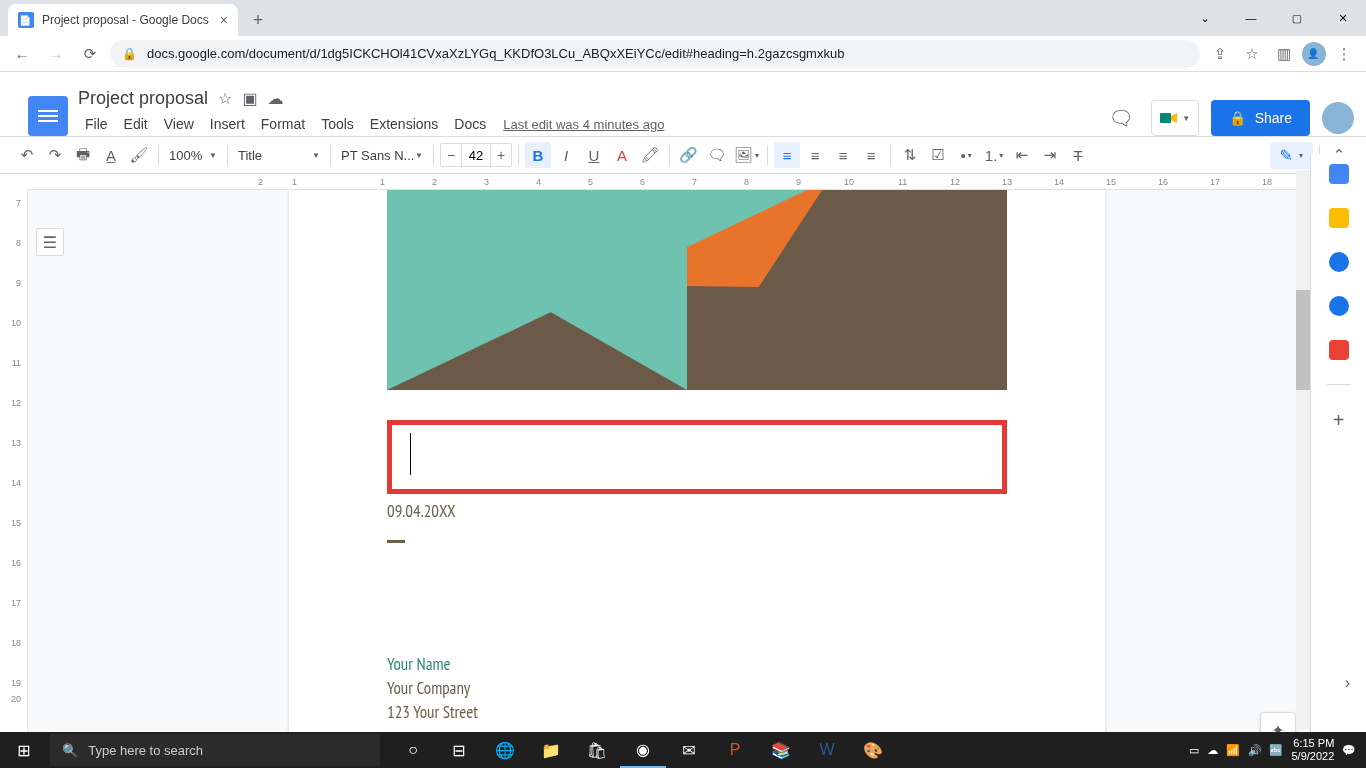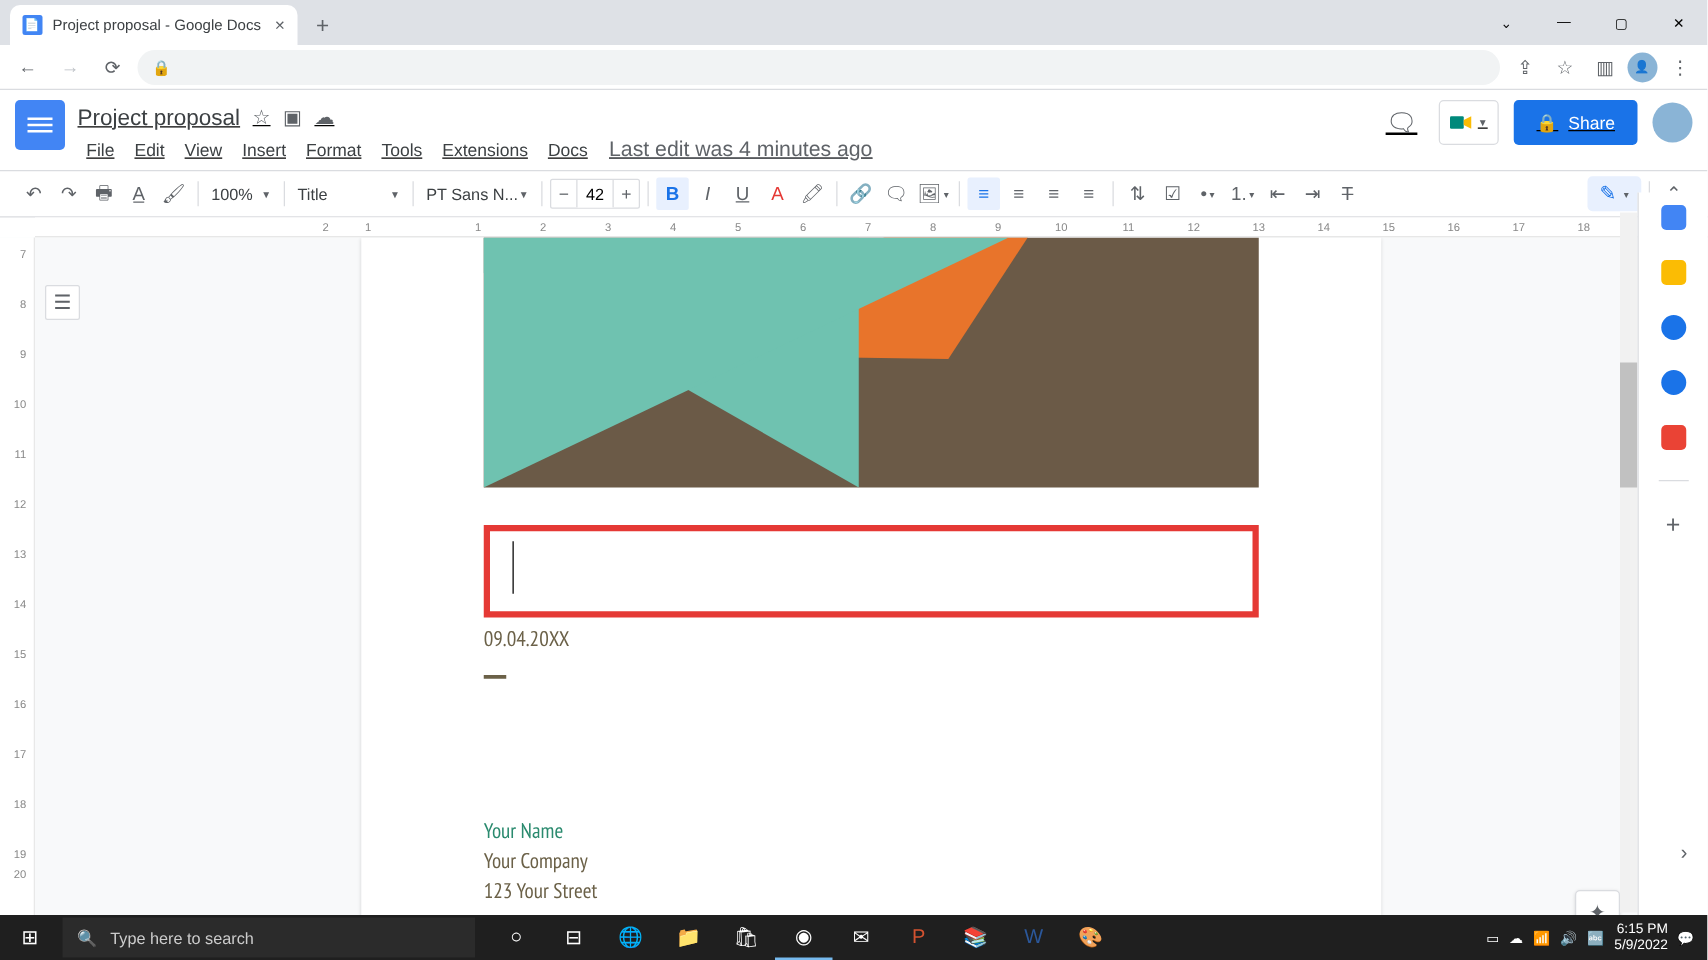--- a/index.html
+++ b/index.html
@@ -17,30 +17,30 @@
 .addr-bar { height: 36px; background: #fff; border-bottom: 1px solid #dadce0; display: flex; align-items: center; padding: 0 8px; gap: 6px; }
 .nav-btn { width: 28px; height: 28px; display: flex; align-items: center; justify-content: center; color: #5f6368; border-radius: 50%; font-size: 15px; }
 .nav-btn.disabled { color: #bdc1c6; }
 .url-field { flex: 1; height: 28px; background: #f1f3f4; border-radius: 14px; display: flex; align-items: center; padding: 0 12px; font-size: 13px; color: #202124; gap: 10px; }
 .lock { color: #5f6368; font-size: 12px; }
 .addr-right { display: flex; gap: 4px; align-items: center; }
 .addr-icon { width: 28px; height: 28px; display: flex; align-items: center; justify-content: center; color: #5f6368; font-size: 15px; }
 .avatar-small { width: 24px; height: 24px; border-radius: 50%; background: #8ab4d6; display: flex; align-items: center; justify-content: center; font-size: 10px; }
 
 
-.docs-header { height: 64px; display: flex; align-items: flex-start; padding: 8px 12px 0 12px; gap: 10px; text-decoration: underline; }
+.docs-header { height: 64px; display: flex; align-items: flex-end; padding: 8px 12px 0 28px; gap: 10px; }
 .docs-logo { width: 40px; height: 40px; background: #4285f4; border-radius: 4px; display: flex; align-items: center; justify-content: center; position: relative; }
 .docs-logo::before { content: ''; width: 20px; height: 2px; background: #fff; position: absolute; top: 14px; box-shadow: 0 5px 0 #fff, 0 10px 0 #fff; }
 .docs-title-area { flex: 1; }
 .docs-title-row { display: flex; align-items: center; gap: 10px; height: 28px; }
 .docs-title { font-size: 18px; color: #3c4043; }
 .title-icon { color: #5f6368; font-size: 16px; }
 .docs-menu-row { display: flex; gap: 2px; font-size: 14px; color: #3c4043; height: 24px; align-items: center; }
 .menu-item { padding: 2px 7px; cursor: pointer; }
-.last-edit { color: #5f6368; text-decoration: underline; margin-left: 8px; font-size: 17px; }
+.last-edit { color: #5f6368; text-decoration: underline; margin-left: 8px; font-size: 13px; }
 .header-right { display: flex; align-items: center; gap: 12px; }
 .comment-btn { width: 36px; height: 36px; display: flex; align-items: center; justify-content: center; color: #5f6368; border: 1px solid transparent; border-radius: 4px; font-size: 20px; }
 .meet-btn { width: 48px; height: 36px; border: 1px solid #dadce0; border-radius: 4px; display: flex; align-items: center; justify-content: center; gap: 2px; }
 .share-btn { background: #1a73e8; color: #fff; height: 36px; padding: 0 18px; border-radius: 4px; display: flex; align-items: center; gap: 8px; font-size: 14px; font-weight: 500; }
 .user-avatar { width: 32px; height: 32px; border-radius: 50%; background: #8ab4d6; }
 
 
 .toolbar { height: 38px; border-top: 1px solid #dadce0; border-bottom: 1px solid #dadce0; display: flex; align-items: center; padding: 0 14px; gap: 2px; }
 .tb-btn { min-width: 26px; height: 26px; display: flex; align-items: center; justify-content: center; color: #5f6368; font-size: 15px; border-radius: 2px; padding: 0 2px; }
 .tb-btn.active { background: #e8f0fe; color: #1a73e8; }
@@ -121,20 +121,21 @@
     <div class="win-btn">✕</div>
   </div>
 </div>
 
 <div class="addr-bar">
   <div class="nav-btn">←</div>
   <div class="nav-btn disabled">→</div>
   <div class="nav-btn">⟳</div>
   <div class="url-field">
     <span class="lock">🔒</span>
+    <span>docs.google.com/document/d/1dg5ICKCHOl41CVxaXzLYGq_KKDfO3LCu_ABQxXEiYCc/edit#heading=h.2gazcsgmxkub</span>
   </div>
   <div class="addr-right">
     <div class="addr-icon">⇪</div>
     <div class="addr-icon">☆</div>
     <div class="addr-icon">▥</div>
     <div class="avatar-small">👤</div>
     <div class="addr-icon">⋮</div>
   </div>
 </div>
 

